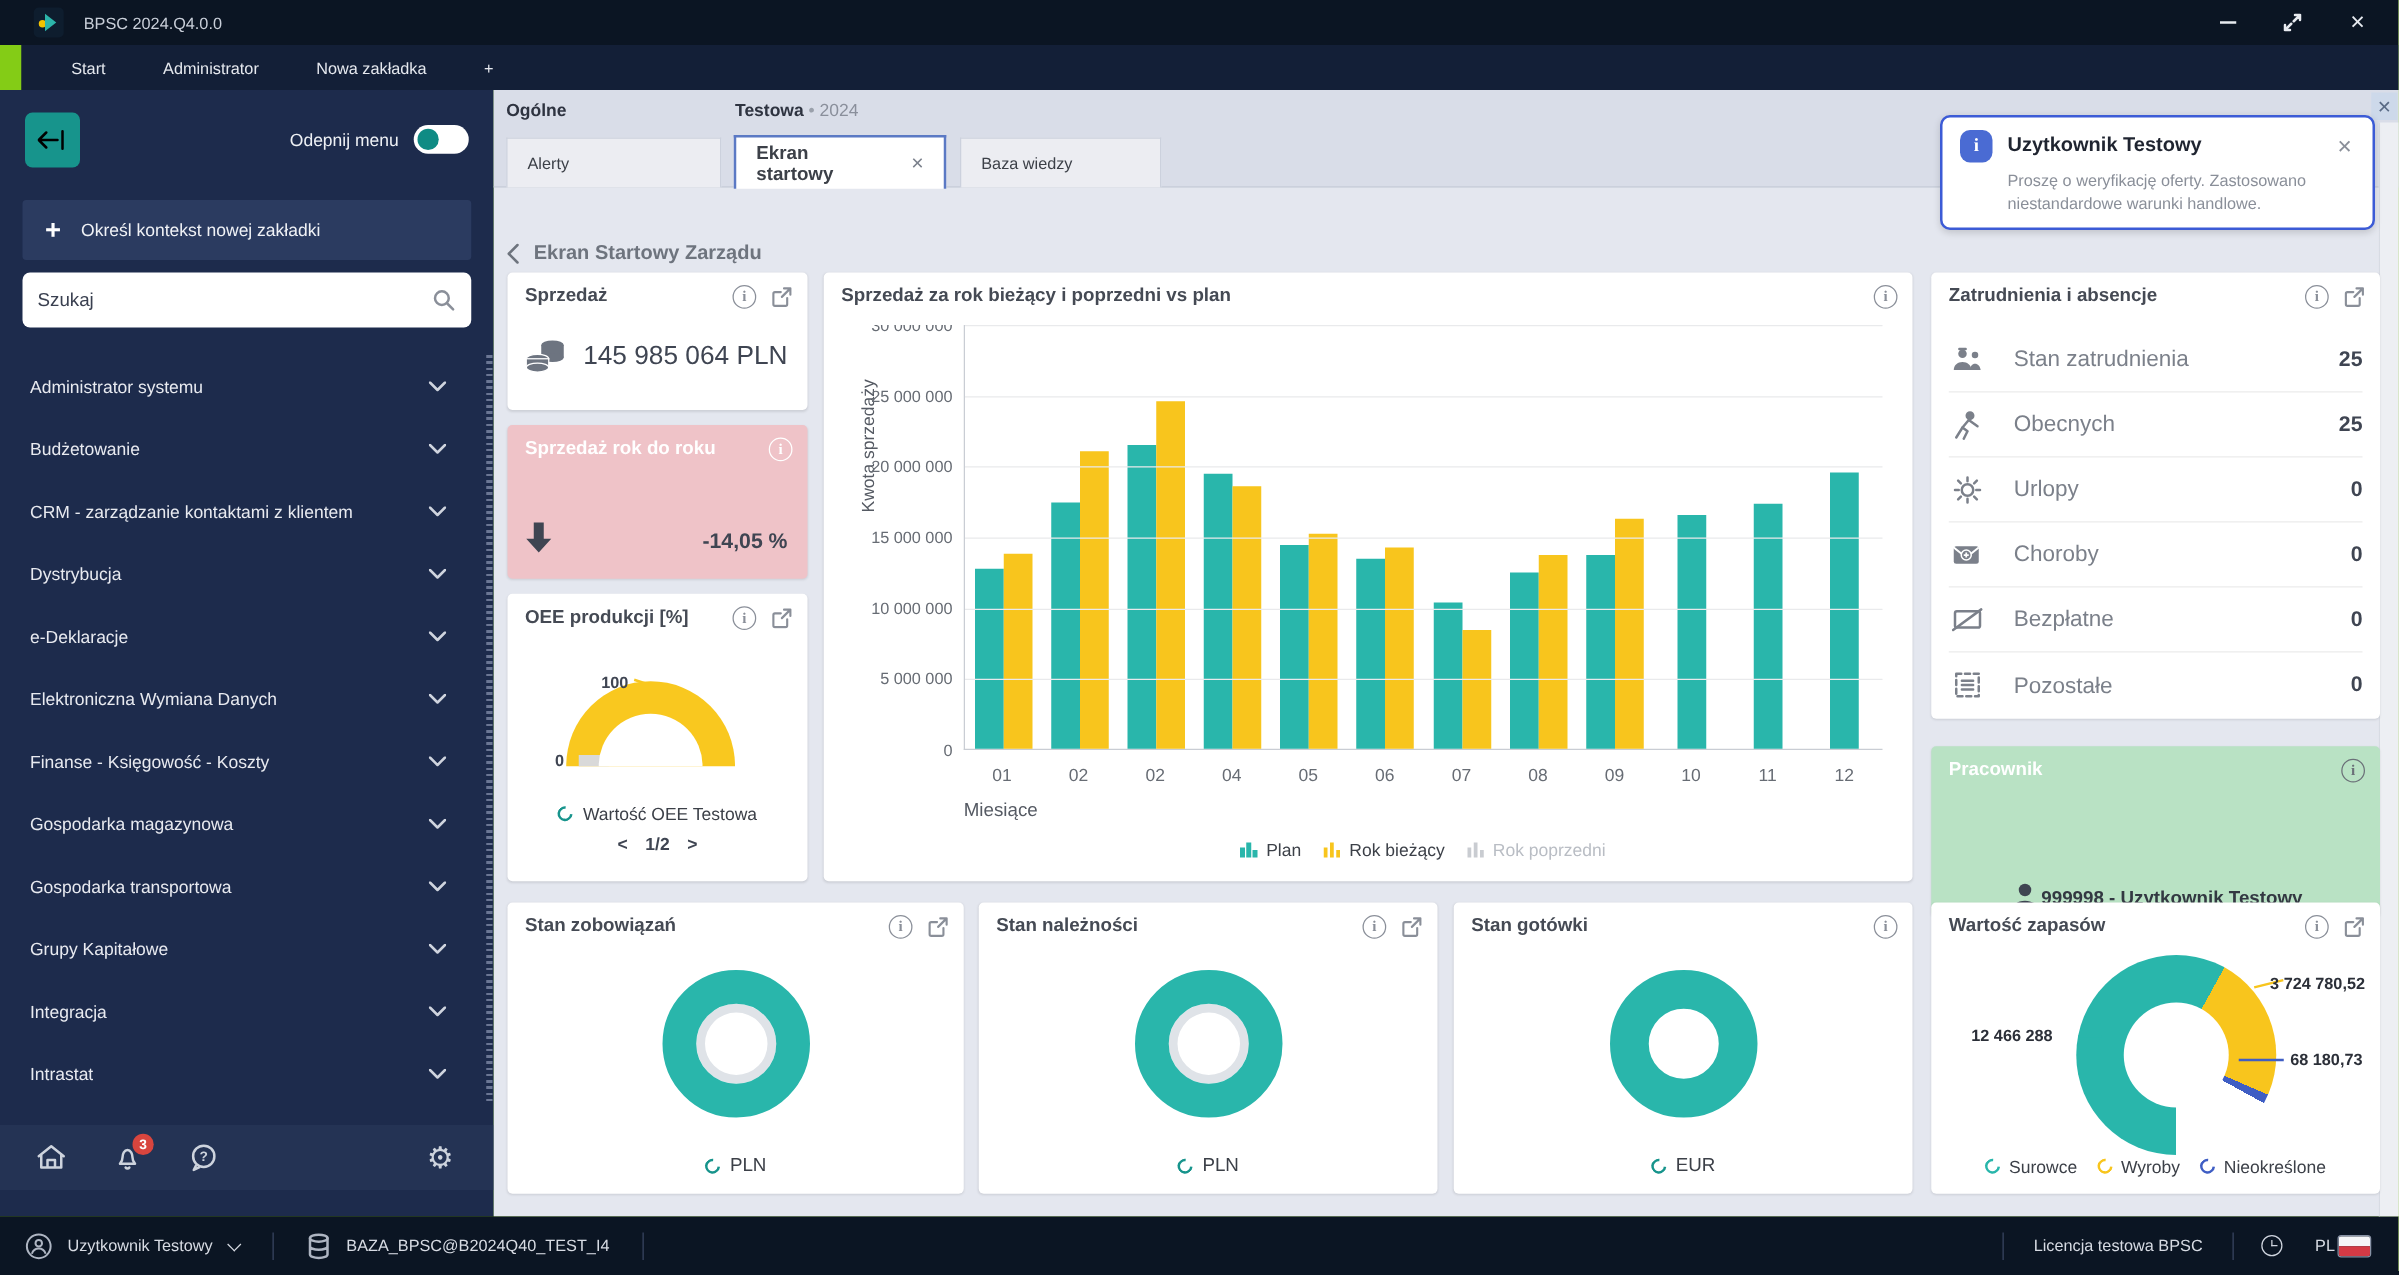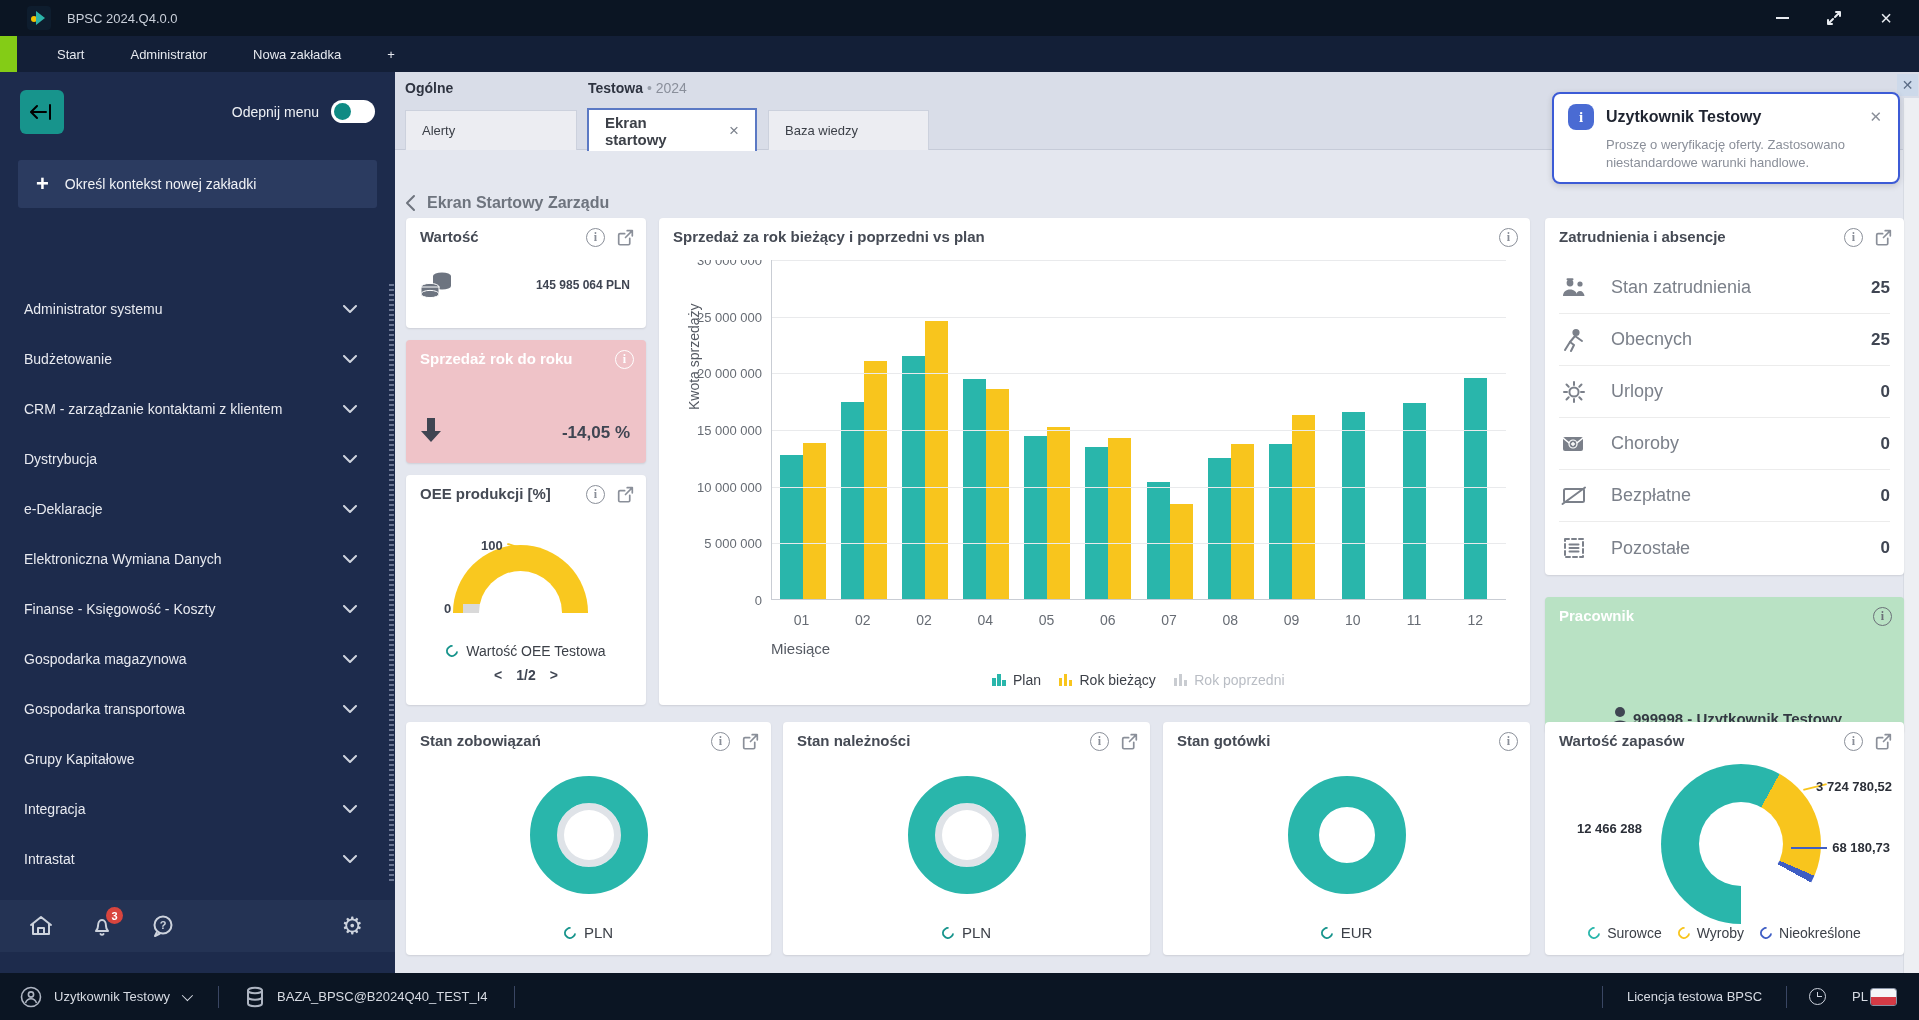--- a/index.html
+++ b/index.html
@@ -84,21 +84,21 @@
 
   .card { position:absolute; background:#fff; border-radius:4px; box-shadow:0 1px 2px rgba(0,0,0,.10); }
   .card-title { position:absolute; left:14px; top:10px; font-size:15px; font-weight:bold; color:#454a54; }
   .card-icons { position:absolute; right:12px; top:10px; display:flex; gap:12px; align-items:center; }
   .info-ico { width:19px; height:19px; border:1.7px solid #8a8f99; border-radius:50%; display:grid; place-items:center; color:#8a8f99; font-size:12px; font-weight:bold; font-family:"Liberation Serif", serif; cursor:pointer; }
   .info-ico::before { content:"i"; }
   .ext-ico { cursor:pointer; display:grid; place-items:center; }
 
   
   .kpi-row { position:absolute; left:14px; right:16px; top:52px; display:flex; align-items:center; justify-content:space-between; }
-  .kpi-value { font-size:12px; font-weight:bold; color:#3f4552; }
+  .kpi-value { font-size:21px; font-weight:normal; color:#3f4552; }
 
   
   .card.pink { background:#efc3c8; }
   .card.pink .card-title { color:#fff; }
   .card.pink .info-ico { border-color:#fff; color:#fff; }
   .yoy-row { position:absolute; left:14px; right:16px; bottom:20px; display:flex; align-items:flex-end; justify-content:space-between; }
   .yoy-value { font-size:17px; font-weight:bold; color:#3f4552; }
 
   
   .gauge { position:absolute; left:47px; top:70px; width:135px; height:68px; }
@@ -209,20 +209,27 @@
     <div class="unpin-row">
       <span class="unpin-label">Odepnij menu</span>
       <div class="toggle">
           <div class="knob"></div>
         </div>
     </div>
     <div class="ctx-btn">
       <span class="plus">+</span>
       <span class="lbl">Określ kontekst nowej zakładki</span>
     </div>
+    <div class="search-box">
+      <input type="text" placeholder="Szukaj" style="">
+      <svg class="stroke" width="20" height="20" viewBox="0 0 20 20" style="color:#8a8f99">
+          <circle cx="8.5" cy="8.5" r="5.5"></circle>
+          <path d="M13 13l4.5 4.5"></path>
+        </svg>
+    </div>
     <div class="nav-list" id="nav-list">
         <div class="nav-item">
           <span class="nlabel">Administrator systemu</span>
           <svg class="stroke" width="14" height="9" viewBox="0 0 14 9" style="color:#cfd4de">
             <path d="M1 1l6 6 6-6"></path>
           </svg>
         </div>
         <div class="nav-item">
           <span class="nlabel">Budżetowanie</span>
           <svg class="stroke" width="14" height="9" viewBox="0 0 14 9" style="color:#cfd4de">
@@ -381,21 +388,21 @@
     </div>
 
     <div class="breadcrumb">
       <svg class="stroke" width="12" height="18" viewBox="0 0 12 18">
           <path d="M9 2L2 9l7 7"></path>
         </svg>
       <span class="btext">Ekran Startowy Zarządu</span>
     </div>
 
     <div class="card" style="left:11px; top:146px; width:240px; height:110px">
-      <span class="card-title">Wartość</span>
+      <span class="card-title">Sprzedaż</span>
       <span class="card-icons">
         <span class="info-ico"></span>
         <span class="ext-ico">
             <svg class="stroke" width="17" height="17" viewBox="0 0 20 20" style="color:#8a8f99">
               <path d="M12 2h6v6M18 2l-8 8M15 11v6a1.5 1.5 0 0 1-1.5 1.5h-10A1.5 1.5 0 0 1 2 17V7a1.5 1.5 0 0 1 1.5-1.5H9"></path>
             </svg>
           </span>
       </span>
       <div class="kpi-row">
         <svg width="36" height="30" viewBox="0 0 36 30" fill="#6d7480">

